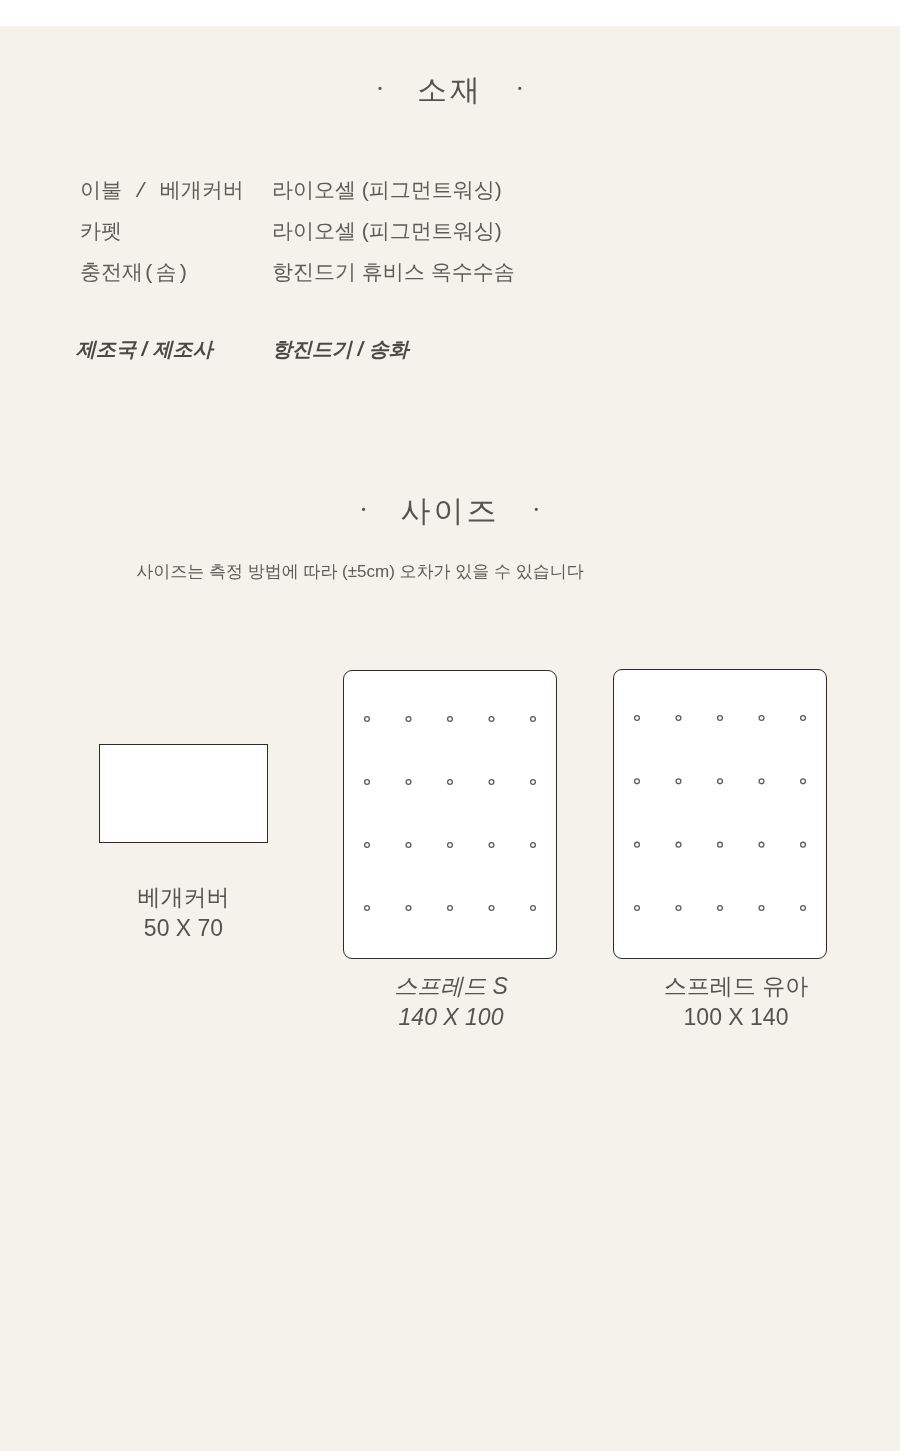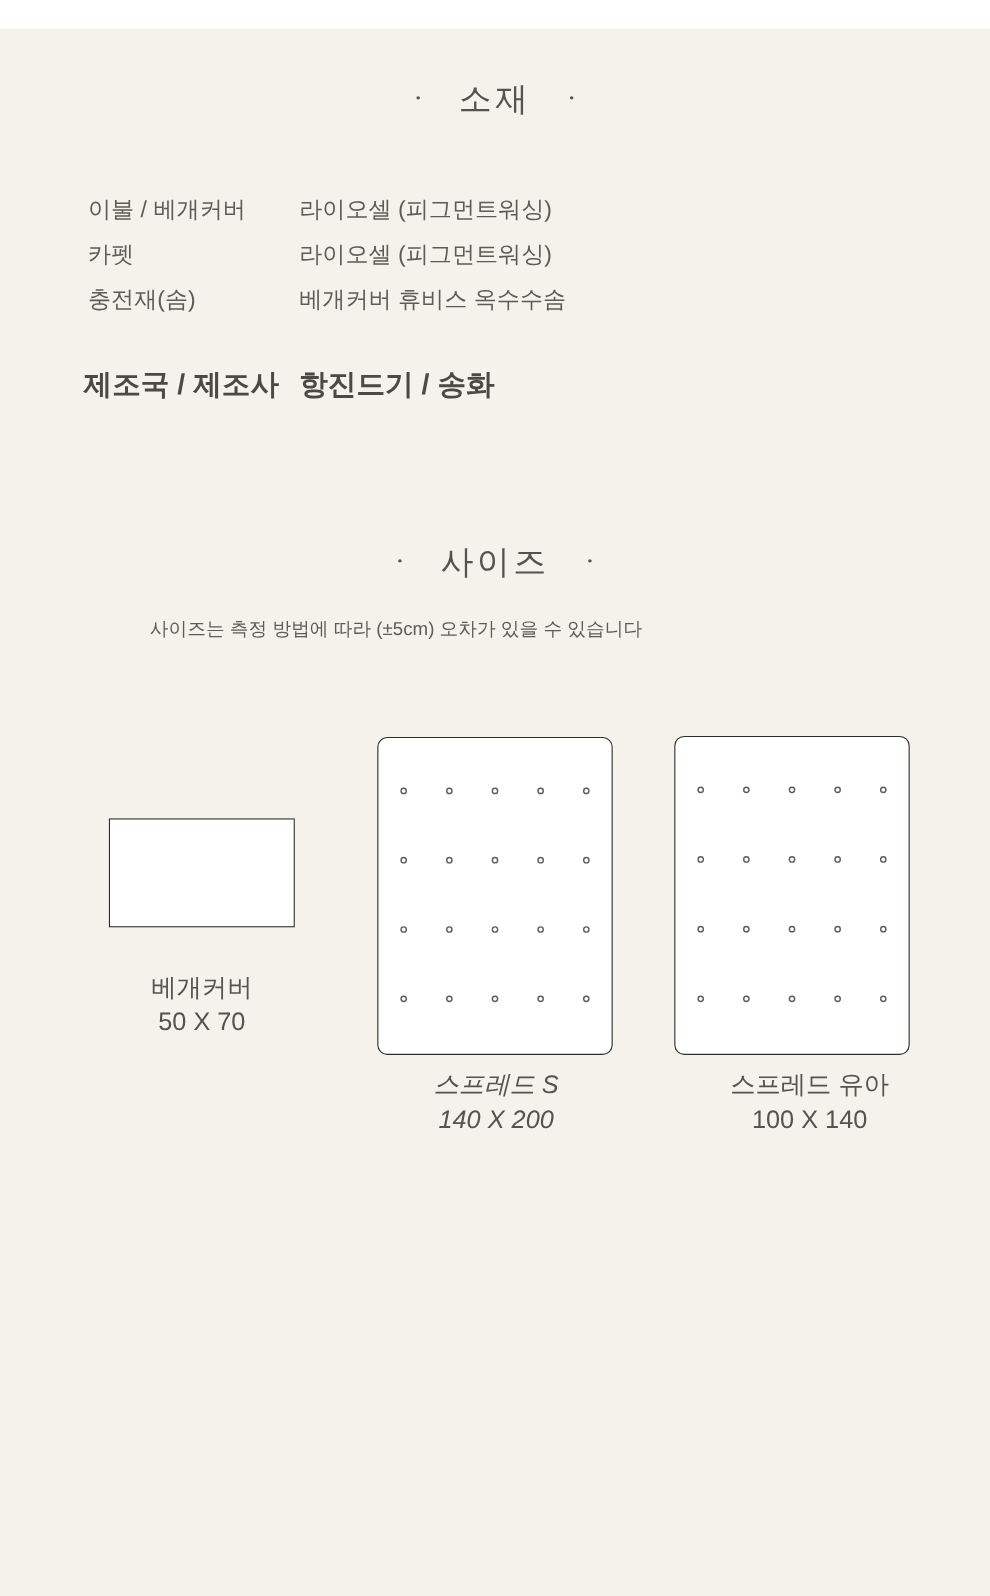--- a/index.html
+++ b/index.html
@@ -22,26 +22,26 @@
     font-weight:400;color:#56534e;
   }
   .section-title .title-text{font-size:30px;letter-spacing:3px;}
   .section-title .title-dot{font-size:24px;line-height:1;transform:translateY(-2px);}
   #material-title{top:70px;}
   #size-title{top:491px;}
 
   
   .spec-table{position:absolute;left:80px;top:169px;}
   .spec-row{display:flex;height:41px;align-items:center;font-size:21px;color:#5e5b56;}
-  .spec-label{width:192px;flex:0 0 192px;}
+  .spec-label{width:192px;flex:0 0 192px;font-family:Liberation Mono, monospace;}
   .spec-value{white-space:nowrap;}
 
   .maker-row{
     position:absolute;left:76px;top:331px;display:flex;align-items:center;height:36px;
-    font-size:26px;font-weight:700;color:#4b4945;
+    font-size:20px;font-weight:700;color:#4b4945;font-style:italic;
   }
   .maker-label{width:196px;flex:0 0 196px;}
 
   
   .size-note{
     position:absolute;top:560px;left:0;width:720px;text-align:center;
     font-size:17px;color:#5e5b56;
   }
 
   
@@ -79,21 +79,21 @@
     <div class="spec-row">
       <span class="spec-label">이불 / 베개커버</span>
       <span class="spec-value">라이오셀 (피그먼트워싱)</span>
     </div>
     <div class="spec-row">
       <span class="spec-label">카펫</span>
       <span class="spec-value">라이오셀 (피그먼트워싱)</span>
     </div>
     <div class="spec-row">
       <span class="spec-label">충전재(솜)</span>
-      <span class="spec-value">베개커버 휴비스 옥수수솜</span>
+      <span class="spec-value">항진드기 휴비스 옥수수솜</span>
     </div>
   </div>
 
   <div class="maker-row">
     <span class="maker-label">제조국 / 제조사</span>
     <span class="maker-value">항진드기 / 송화</span>
   </div>
 
   <div class="section-title" id="size-title">
     <span class="title-dot">·</span>
@@ -128,21 +128,21 @@
         <circle cx="189" cy="174" r="2.4" fill="#ffffff" stroke="#5f5d58" stroke-width="1.3"></circle>
         <circle cx="23" cy="237" r="2.4" fill="#ffffff" stroke="#5f5d58" stroke-width="1.3"></circle>
         <circle cx="64.5" cy="237" r="2.4" fill="#ffffff" stroke="#5f5d58" stroke-width="1.3"></circle>
         <circle cx="106" cy="237" r="2.4" fill="#ffffff" stroke="#5f5d58" stroke-width="1.3"></circle>
         <circle cx="147.5" cy="237" r="2.4" fill="#ffffff" stroke="#5f5d58" stroke-width="1.3"></circle>
         <circle cx="189" cy="237" r="2.4" fill="#ffffff" stroke="#5f5d58" stroke-width="1.3"></circle>
       </svg>
   </div>
   <div class="fig-label" id="spread-s-label">
     <div>스프레드 S</div>
-    <div>140 X 200</div>
+    <div>140 X 100</div>
   </div>
 
   <div class="fig-rect" id="spread-baby-rect">
     <svg width="212" height="288">
         <circle cx="23" cy="48" r="2.4" fill="#ffffff" stroke="#5f5d58" stroke-width="1.3"></circle>
         <circle cx="64.5" cy="48" r="2.4" fill="#ffffff" stroke="#5f5d58" stroke-width="1.3"></circle>
         <circle cx="106" cy="48" r="2.4" fill="#ffffff" stroke="#5f5d58" stroke-width="1.3"></circle>
         <circle cx="147.5" cy="48" r="2.4" fill="#ffffff" stroke="#5f5d58" stroke-width="1.3"></circle>
         <circle cx="189" cy="48" r="2.4" fill="#ffffff" stroke="#5f5d58" stroke-width="1.3"></circle>
         <circle cx="23" cy="111.33333333333334" r="2.4" fill="#ffffff" stroke="#5f5d58" stroke-width="1.3"></circle>

